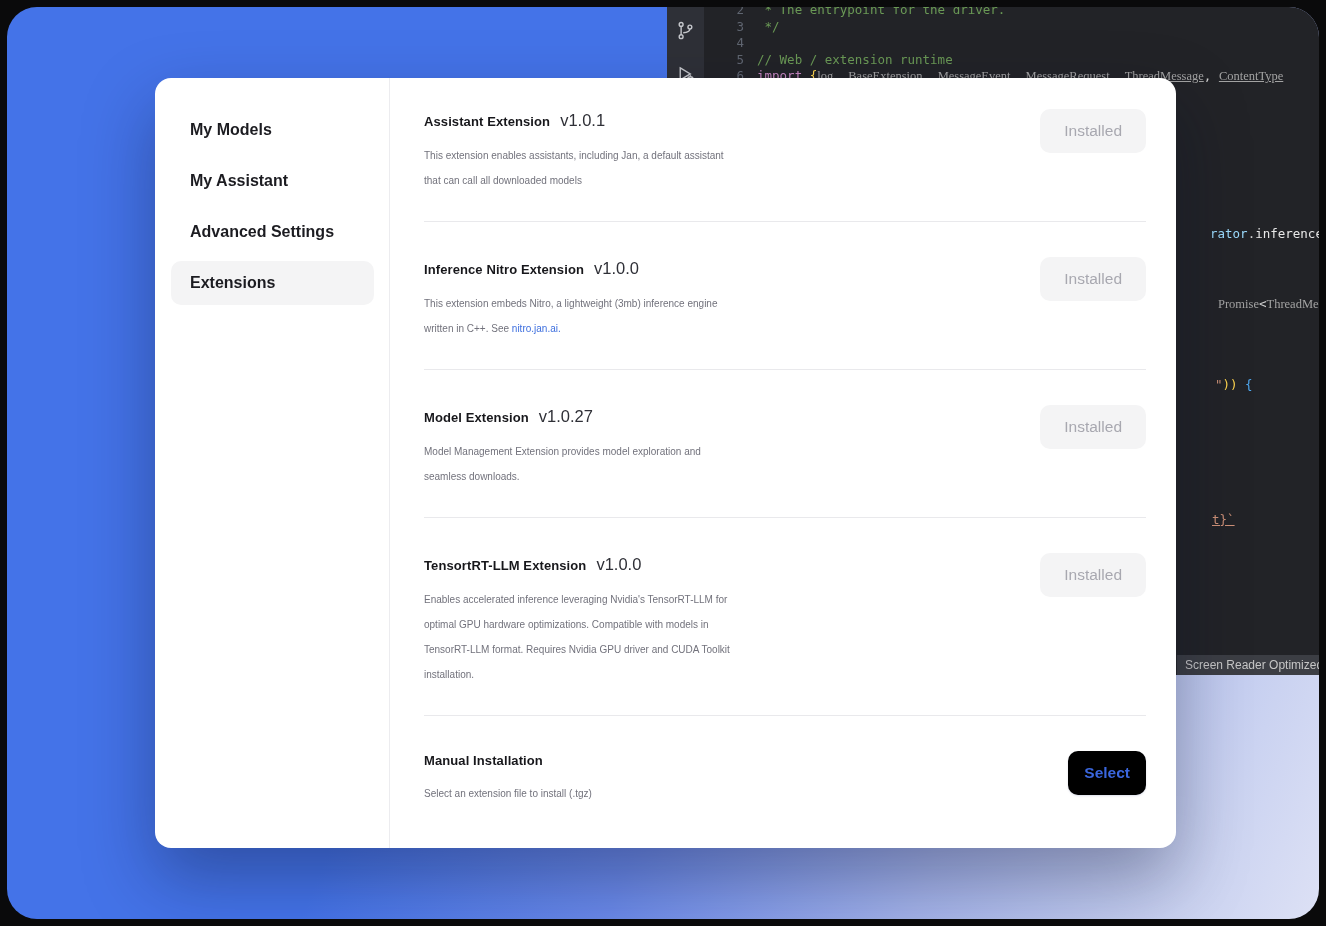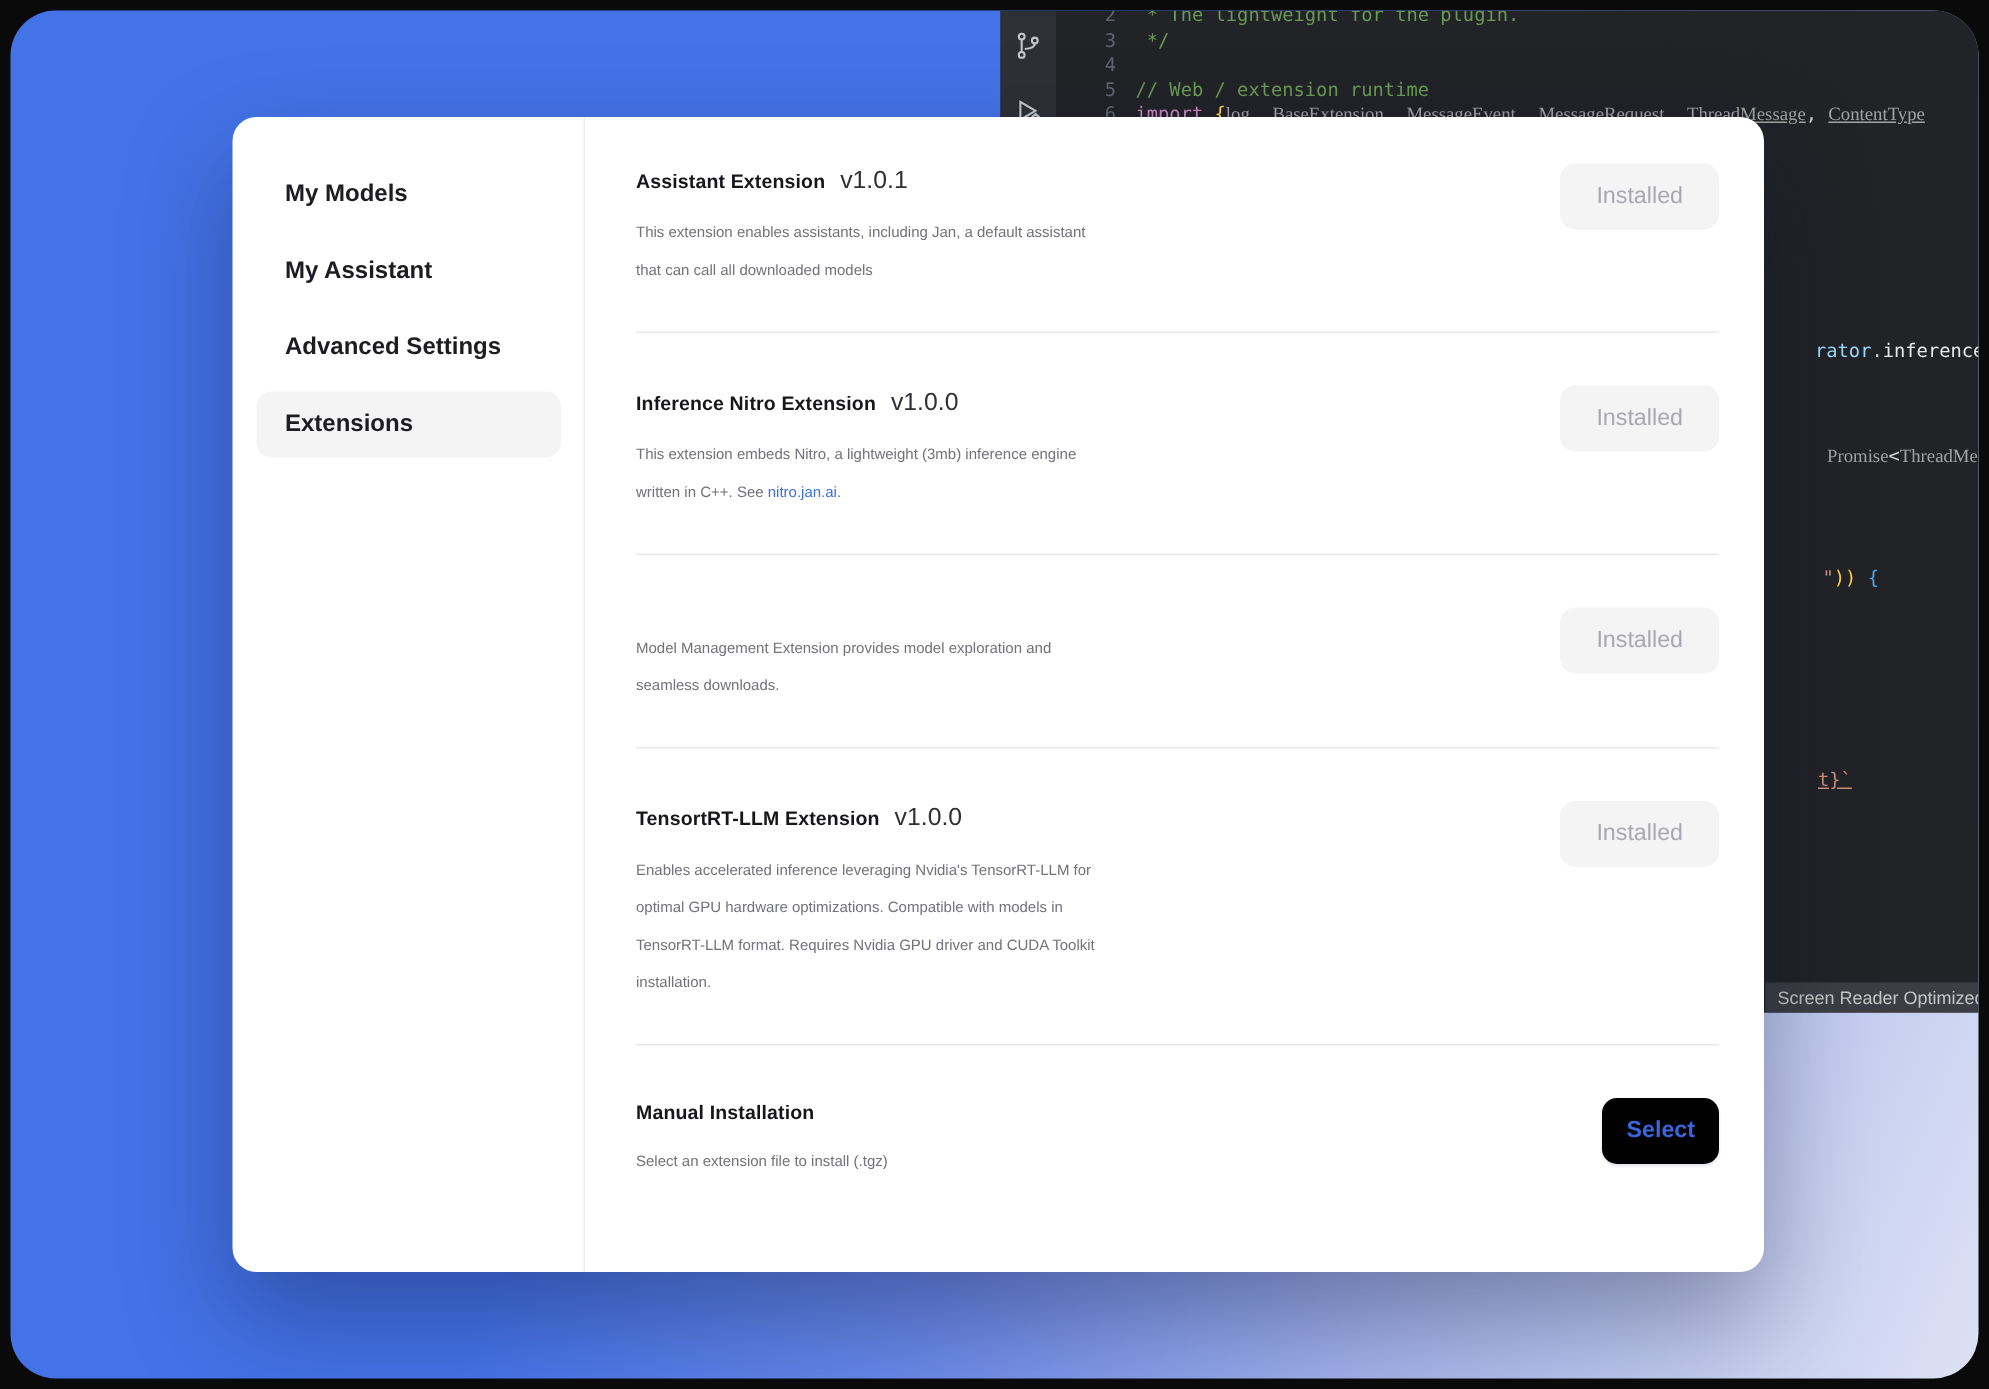--- a/index.html
+++ b/index.html
@@ -79,21 +79,21 @@
         <span class="ab-icon">
           <svg viewBox="0 0 24 24" width="21" height="21" fill="none" stroke="#d2d4d8" stroke-width="1.6">
             <path d="M6 4.5l11.5 6.8L6 18.1z"></path>
               <circle cx="17.6" cy="17.6" r="3"></circle>
             <path d="M17.6 14.2v-1.4"></path>
           </svg>
         </span>
       </div>
       <div class="code-area">
         <div id="code-lines">
-            <div class="code-line"><span class="ln">2</span><span class="lc"><span class="tk-cm"> * The lightweight for the plugin.</span></span></div>
+            <div class="code-line"><span class="ln">2</span><span class="lc"><span class="tk-cm"> * The entrypoint for the driver.</span></span></div>
             <div class="code-line"><span class="ln">3</span><span class="lc"><span class="tk-cm"> */</span></span></div>
             <div class="code-line"><span class="ln">4</span><span class="lc"></span></div>
             <div class="code-line"><span class="ln">5</span><span class="lc"><span class="tk-cm">// Web / extension runtime</span></span></div>
             <div class="code-line"><span class="ln">6</span><span class="lc"><span class="tk-kw">import </span><span class="tk-br">{</span><span class="tk-ty u">log</span><span class="tk-pn">, </span><span class="tk-ty u">BaseExtension</span><span class="tk-pn">, </span><span class="tk-ty u">MessageEvent</span><span class="tk-pn">, </span><span class="tk-ty u">MessageRequest</span><span class="tk-pn">, </span><span class="tk-ty u">ThreadMessage</span><span class="tk-pn">, </span><span class="tk-ty u">ContentType</span></span></div>
           </div>
         <div class="code-frag frag1"><span class="tk-v">rator</span><span class="tk-pn">.</span><span class="tk-fn">inference</span></div>
         <div class="code-frag frag2"><span class="tk-ty">Promise</span><span class="tk-pn">&lt;</span><span class="tk-ty">ThreadMessage</span></div>
         <div class="code-frag frag3"><span class="tk-st">"</span><span class="tk-br">))</span><span class="tk-bl"> {</span></div>
         <div class="code-frag frag4"><span class="tk-st u">t}`</span></div>
         <div class="status-bar">
@@ -132,20 +132,24 @@
               <span class="ext-ver">v1.0.0</span>
             </div>
             <p class="ext-desc"><span>This extension embeds Nitro, a lightweight (3mb) inference engine
 written in C++. See </span><a>nitro.jan.ai.</a></p>
           </div>
           <button class="btn btn-installed">Installed</button>
         </div>
 
         <div class="ext-row">
           <div class="ext-info">
+            <div class="ext-head">
+              <span class="ext-title">Model Extension</span>
+              <span class="ext-ver">v1.0.27</span>
+            </div>
             <p class="ext-desc">Model Management Extension provides model exploration and
 seamless downloads.</p>
           </div>
           <button class="btn btn-installed">Installed</button>
         </div>
 
         <div class="ext-row">
           <div class="ext-info">
             <div class="ext-head">
               <span class="ext-title">TensortRT-LLM Extension</span>

